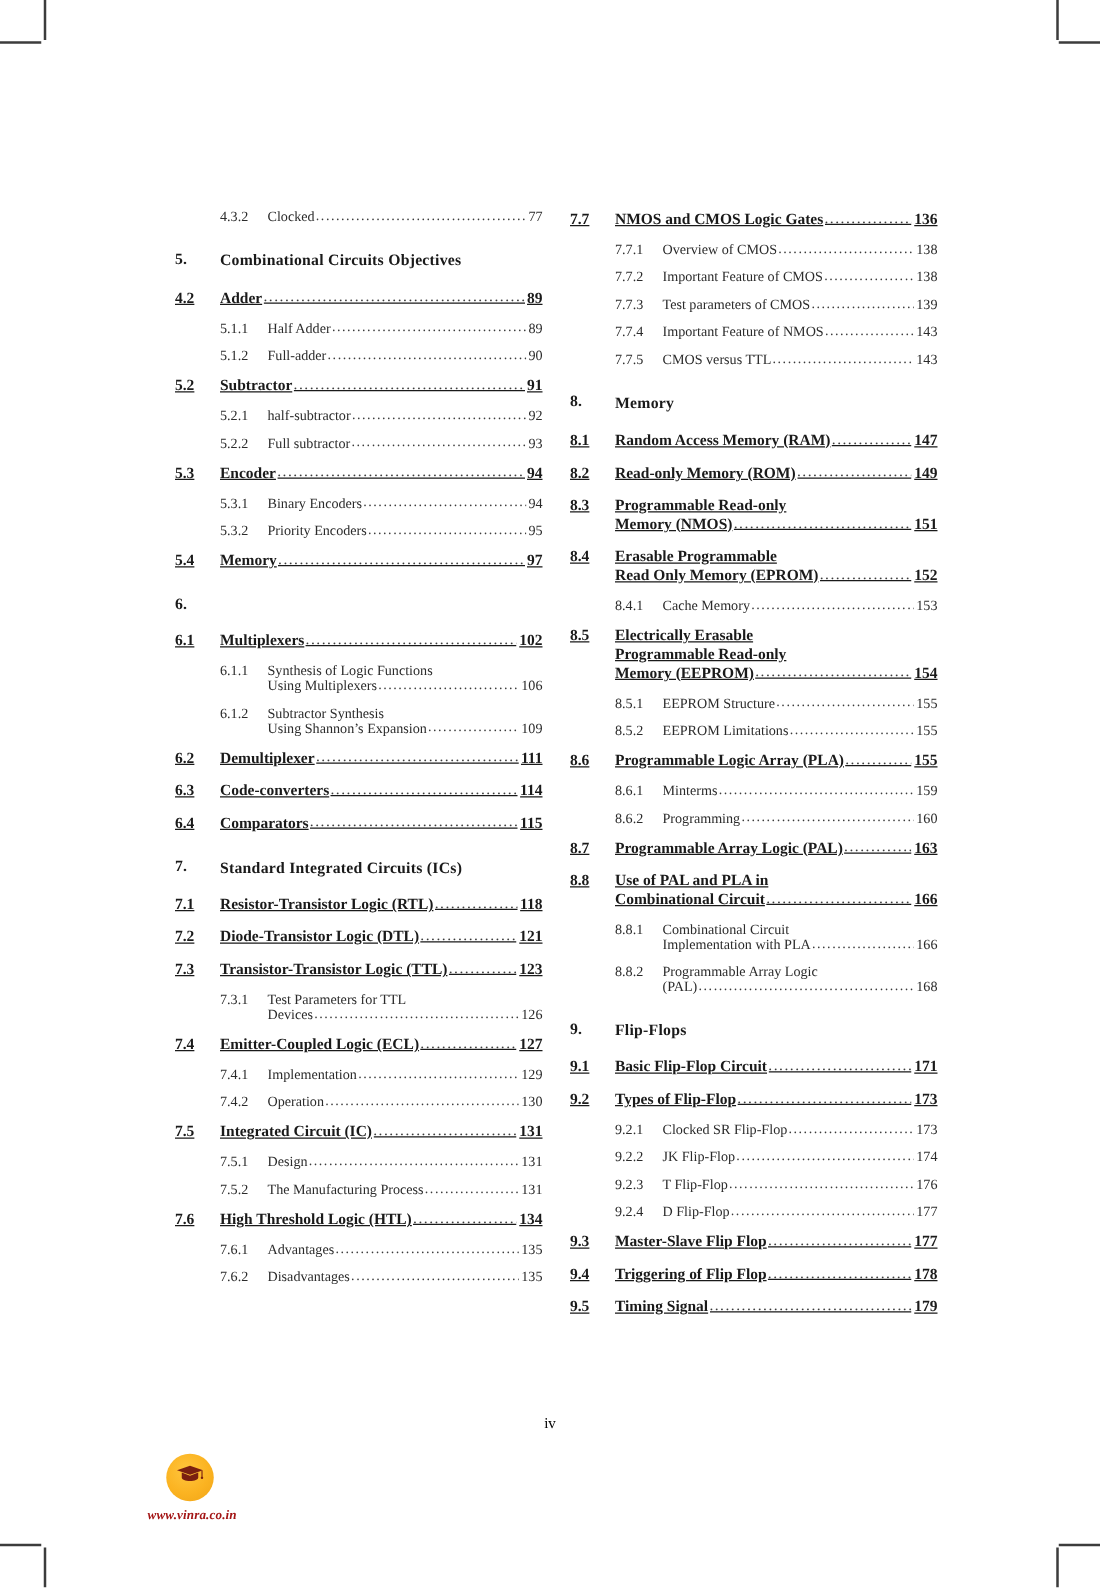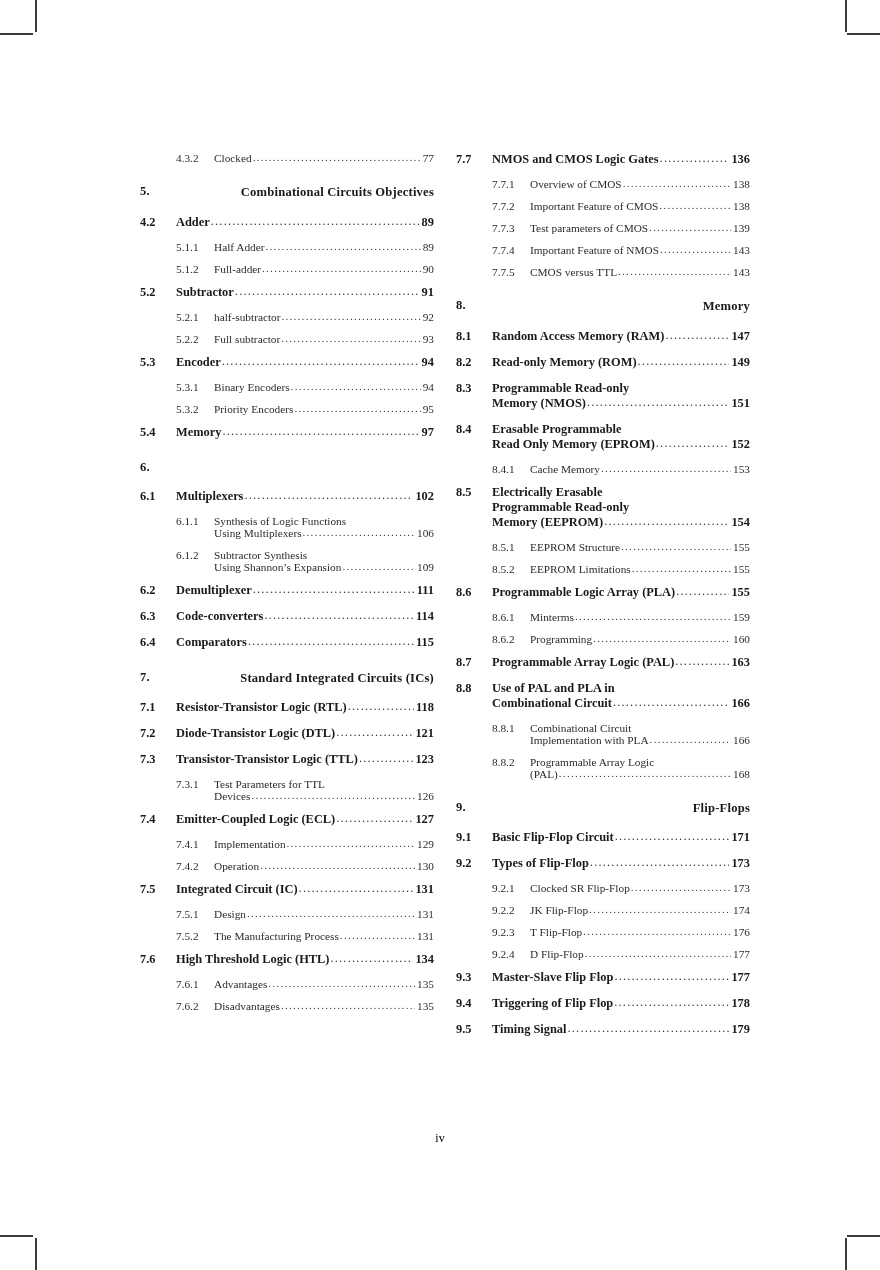--- a/index.html
+++ b/index.html
@@ -33,21 +33,21 @@
   
   .page {
     position: absolute;
     left: 0; top: 0;
     width: 880px; height: 1270px;
   }
 
   .columns {
     position: absolute;
     left: 140px;
-    top: 152px;
+    top: 168px;
     width: 610px;
     display: flex;
     gap: 22px;
   }
   .col { width: 294px; }
 
   
   .row {
     display: flex;
     align-items: flex-start;
@@ -64,27 +64,28 @@
 
   
   .chapter {
     margin-top: 20px;
     margin-bottom: 14px;
     font-weight: bold;
     font-size: 12.6px;
     letter-spacing: 0.2px;
   }
   .chapter .num  { width: 36px; }
-  .chapter .title { line-height: 1.32; text-align: right; }
+  .chapter .title { line-height: 1.32; }
 
   
   .sec1 {
     font-weight: bold;
     font-size: 12.4px;
     margin-bottom: 11px;
+    text-decoration: underline;
   }
   .sec1 .num { width: 36px; }
 
   
   .sec2 {
     font-weight: normal;
     font-size: 11.3px;
     margin-bottom: 10px;
     color: #2b2b2b;
   }
@@ -797,14 +798,27 @@
               <span class="dots">........................................................................................................................</span>
               <span class="pg">179</span>
             </div>
           </div>
         </div>
       </div>
   </div>
 
   <div class="folio">iv</div>
 
+  <div class="logo-wrap">
+    <div class="logo-badge">
+      <span class="cap">
+        <svg viewBox="0 0 22 14" width="22" height="14" aria-hidden="true">
+          <path d="M11 0.6 L21.4 4.2 L11 7.8 L0.6 4.2 Z" fill="#7a1f10"></path>
+          <path d="M4.4 6.0 L4.4 10.0 C4.4 11.6 7.3 12.8 11 12.8 C14.7 12.8 17.6 11.6 17.6 10.0 L17.6 6.0 L11 8.6 Z" fill="#7a1f10"></path>
+          <path d="M20.6 4.6 L20.6 9.4" stroke="#7a1f10" stroke-width="0.9" fill="none"></path>
+          <circle cx="20.6" cy="10.1" r="1.0" fill="#7a1f10"></circle>
+        </svg>
+      </span>
+    </div>
+    <div class="logo-url">www.vinra.co.in</div>
+  </div>
 
 </div>
 
 </body></html>

